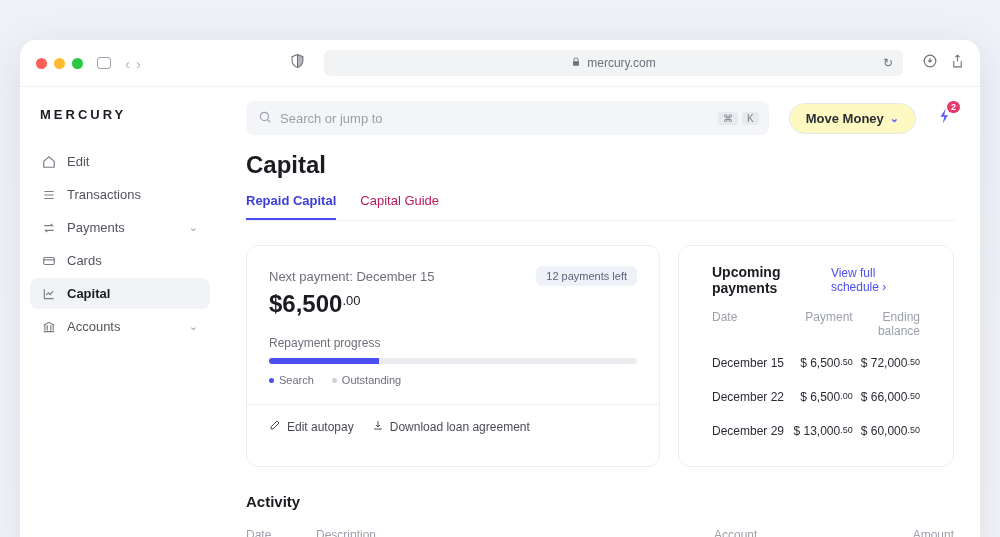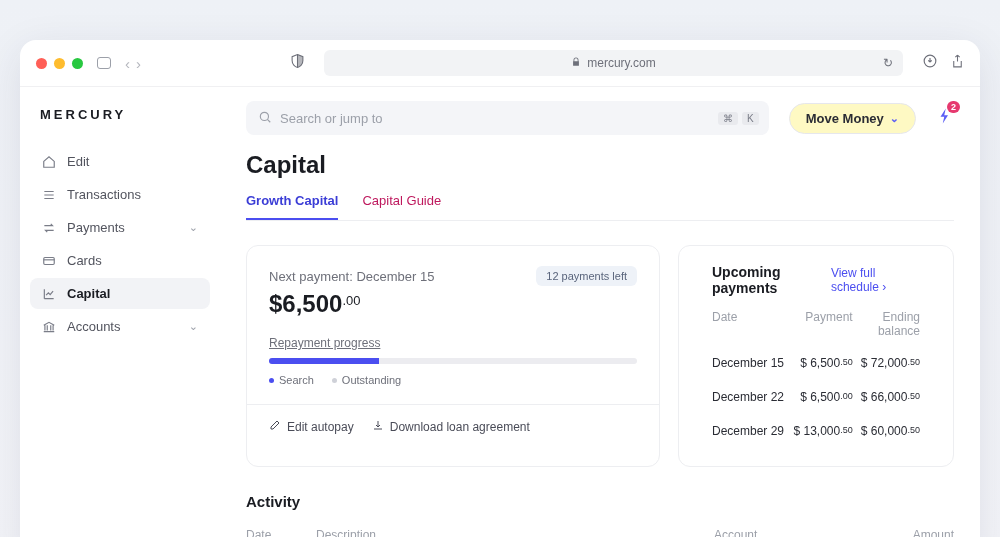--- a/index.html
+++ b/index.html
@@ -38,21 +38,21 @@
   .tab.active { color:#3B3DD6; border-bottom:2px solid #4b4ef0; font-weight:600;}
   .cards-row { display:flex; gap:18px; margin-bottom:26px;margin-top:24px;}
   .card { border:1px solid #edeef1; border-radius:12px; background:#fff; }
   .card.left { flex:1; padding:20px 22px;}
   .card.right { width:276px; padding:18px 33px;}
   .np-row { display:flex; align-items:center; justify-content:space-between;}
   .np-label { font-size:13px; color:#6e707a;}
   .pill { background:#eef2f8; color:#5a657c; font-size:11px; padding:4px 10px; border-radius:6px;}
   .amount { font-size:24px; font-weight:600; color:#1a1c22; margin-top:4px;}
   .amount .cents { font-size:13px; font-weight:500; vertical-align:top; position:relative; top:3px;}
-  .rp-label { font-size:12px; color:#6e707a; margin-top:18px; margin-bottom:8px;text-decoration:underline;}
+  .rp-label { font-size:12px; color:#6e707a; margin-top:18px; margin-bottom:8px;}
   .progress { width:100%; height:6px; background:#ececf0; border-radius:3px; overflow:hidden;}
   .progress .fill { width:30%; height:100%; background:#4b4ef0;}
   .legend { display:flex; gap:18px; font-size:11px; color:#6e707a; margin-top:10px;}
   .legend .d { width:5px; height:5px; border-radius:50%; display:inline-block; margin-right:5px; position:relative; top:-1px;}
   .legend .d.blue{background:#4b4ef0;} .legend .d.grey{background:#cfd1d8;}
   .card-actions { display:flex; gap:18px; border-top:1px solid #edeef1; margin:18px -22px 0 -22px; padding:14px 22px 0 22px;align-items:flex-end;}
   .link-btn { font-size:12px; color:#4a4c58; display:flex; align-items:center; gap:6px; cursor:pointer;}
   .card.right h3 { font-size:14px; font-weight:600; color:#1a1c22; }
   .card.right .head { display:flex; justify-content:space-between; align-items:center; margin-bottom:14px;}
   .view-link { font-size:12px; color:#4b4ef0; cursor:pointer;}
@@ -190,21 +190,21 @@
           <svg width="18" height="18" viewBox="0 0 24 24" fill="currentColor">
               <path d="M13 2l-2 9h5l-7 11 2-9H6z"></path>
             </svg>
           <span class="badge">2</span>
         </div>
       </div>
 
       <h1 class="page-title">Capital</h1>
 
       <div class="tabs">
-        <div class="tab active">Growth Capital</div>
+        <div class="tab active">Repaid Capital</div>
         <div class="tab">Capital Guide</div>
       </div>
 
       <div class="cards-row">
         <div class="card left">
           <div class="np-row">
             <span class="np-label">Next payment: December 15</span>
             <span class="pill">12 payments left</span>
           </div>
           <div class="amount">

